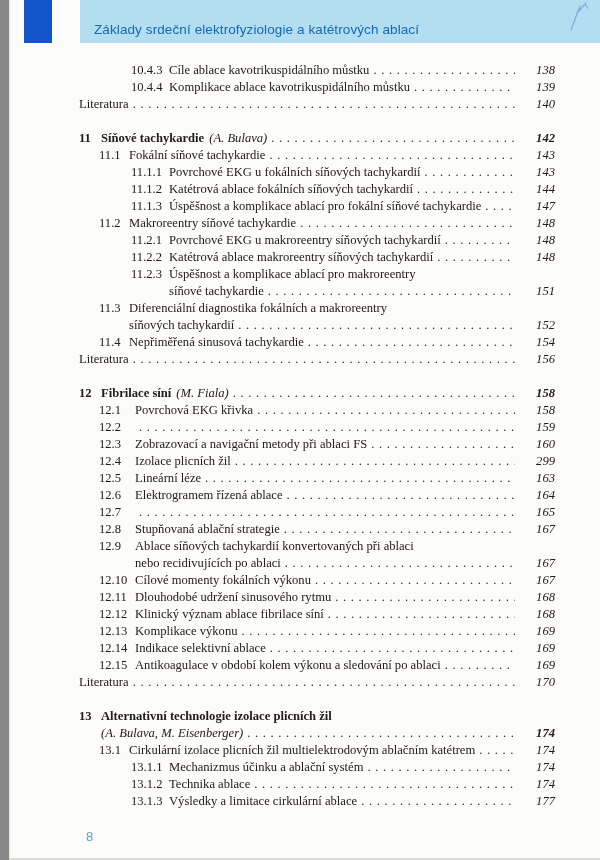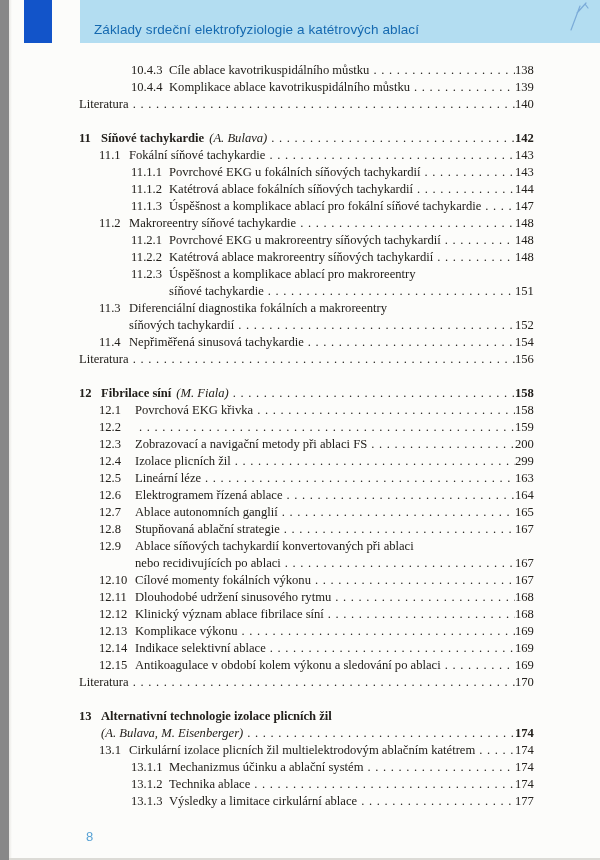--- a/index.html
+++ b/index.html
@@ -45,21 +45,21 @@
   .lvl2{padding-left:52px;}
   .lvl2 .num{width:38px;}
   .text{flex:none;white-space:nowrap;text-align:center;}
   .author{flex:none;white-space:nowrap;font-style:italic;margin-left:5px;}
   .b{font-weight:bold;}
   .i{font-style:italic;}
   .leader{
     flex:1 1 0;min-width:0;overflow:hidden;white-space:nowrap;
     letter-spacing:4.6px;padding-left:4px;color:#2a2723;
   }
-  .page-num{flex:none;width:40px;white-space:nowrap;}
+  .page-num{flex:none;width:40px;text-align:right;white-space:nowrap;font-style:italic;}
   
   .footer-num{
     position:absolute;left:77px;top:829px;
     font-family:"Liberation Sans","DejaVu Sans",sans-serif;
     font-size:13px;color:#58a2d5;
   }
   .bottom-edge{
     position:absolute;left:0;bottom:0;width:100%;height:2px;
     background:#dcdbd6;
   }
@@ -196,21 +196,21 @@
       </div>
       <div class="row lvl1 wide">
         <span class="num">12.2</span>
         <span class="leader">........................................................................................................................</span>
         <span class="page-num">159</span>
       </div>
       <div class="row lvl1 wide">
         <span class="num">12.3</span>
         <span class="text">Zobrazovací a navigační metody při ablaci FS</span>
         <span class="leader">........................................................................................................................</span>
-        <span class="page-num">200</span>
+        <span class="page-num">160</span>
       </div>
       <div class="row lvl1 wide">
         <span class="num">12.4</span>
         <span class="text">Izolace plicních žil</span>
         <span class="leader">........................................................................................................................</span>
         <span class="page-num">299</span>
       </div>
       <div class="row lvl1 wide">
         <span class="num">12.5</span>
         <span class="text">Lineární léze</span>
@@ -218,21 +218,20 @@
         <span class="page-num">163</span>
       </div>
       <div class="row lvl1 wide">
         <span class="num">12.6</span>
         <span class="text">Elektrogramem řízená ablace</span>
         <span class="leader">........................................................................................................................</span>
         <span class="page-num">164</span>
       </div>
       <div class="row lvl1 wide">
         <span class="num">12.7</span>
-        <span class="text">Ablace autonomních ganglií</span>
         <span class="leader">........................................................................................................................</span>
         <span class="page-num">165</span>
       </div>
       <div class="row lvl1 wide">
         <span class="num">12.8</span>
         <span class="text">Stupňovaná ablační strategie</span>
         <span class="leader">........................................................................................................................</span>
         <span class="page-num">167</span>
       </div>
       <div class="row lvl1 wide">

